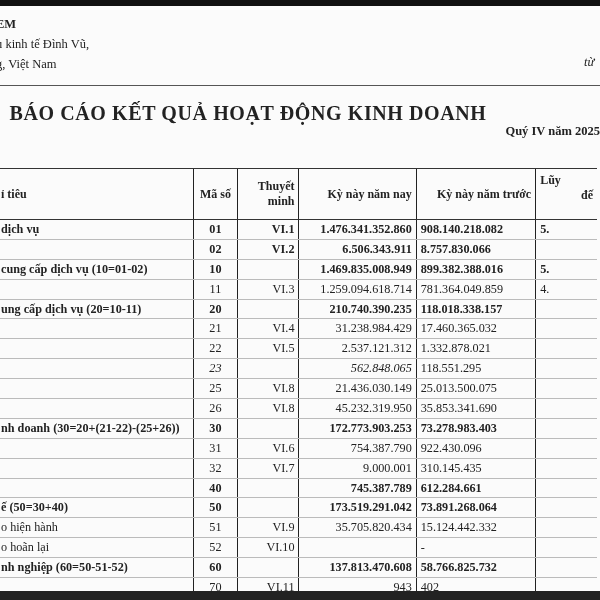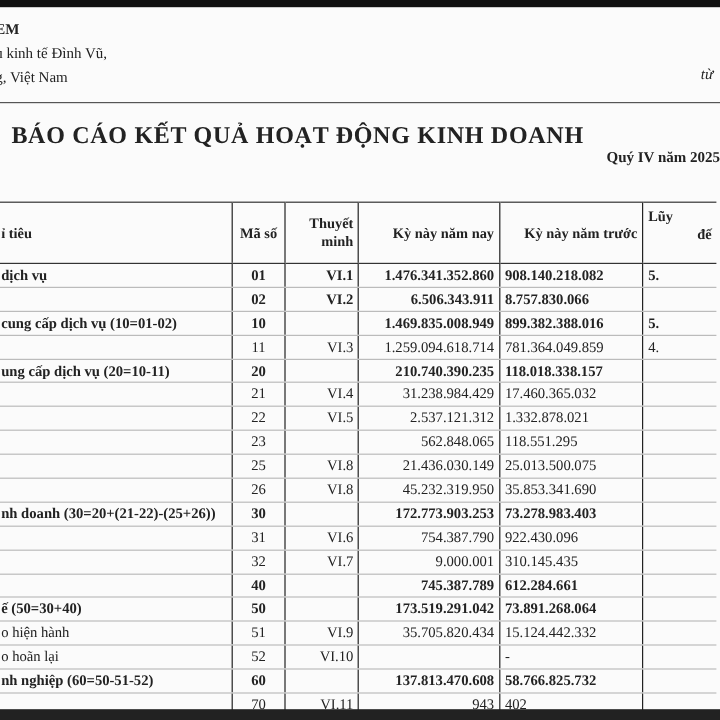--- a/index.html
+++ b/index.html
@@ -31,21 +31,21 @@
   .c-label { width: 190px; text-align: left; }
   .c-code { width: 36px; text-align: center; border-left: 1.5px solid #222; }
   .c-note { width: 56px; text-align: right; border-left: 1.5px solid #222; }
   .c-cur { width: 112px; text-align: right; border-left: 1.5px solid #222; }
   .c-prev { width: 114px; text-align: left; border-left: 1.5px solid #222; }
   .c-ytd { width: 60px; text-align: left; border-left: 1.5px solid #222; }
   th.c-label { text-align: left; }
   th.c-cur, th.c-prev { text-align: right; }
   th.c-ytd { vertical-align: top; padding-top: 4px; margin-left: 32px; }
   tr.bold td { font-weight: bold; }
-  tr.ital td.c-code, tr.ital td.c-cur { }
+  tr.ital td.c-code, tr.ital td.c-cur { font-style: italic; }
   tr.last td { border-bottom: 1.5px solid #333; }
 </style>
 </head>
 <body>
 
 <div class="topbar"></div>
 
 <div class="company">
   <div class="name">EM</div>
   <div>u kinh tế Đình Vũ,</div>

